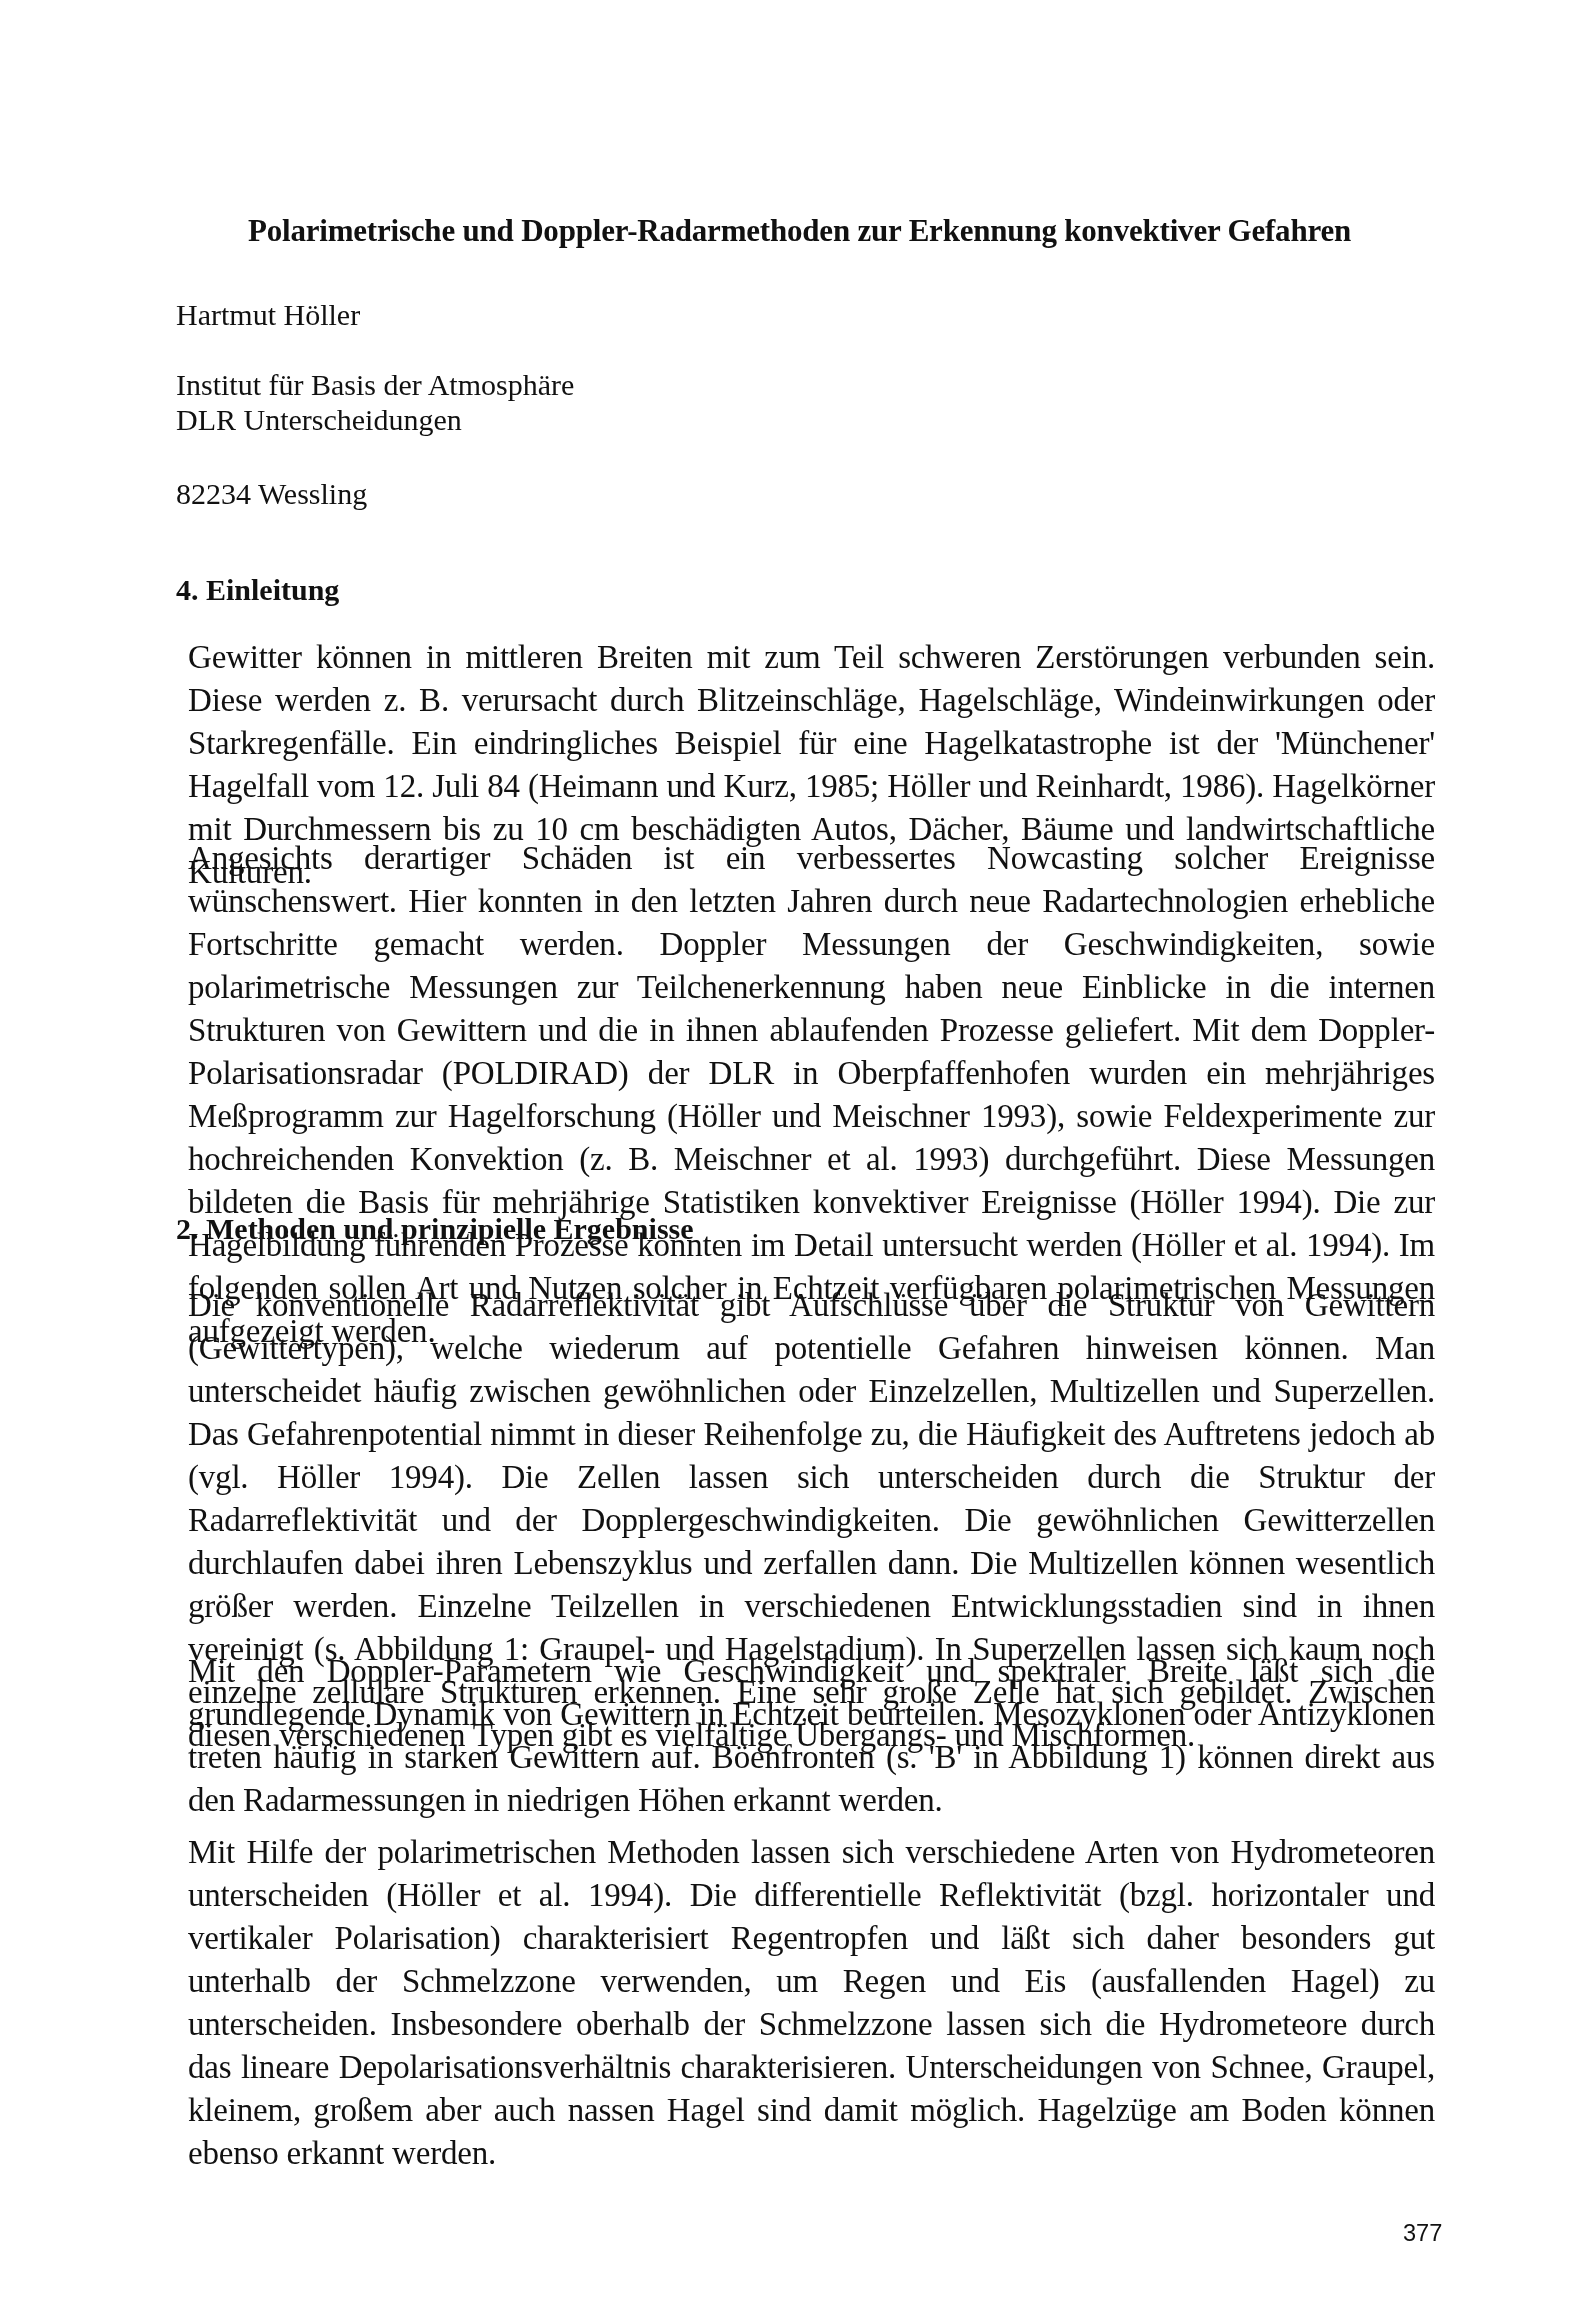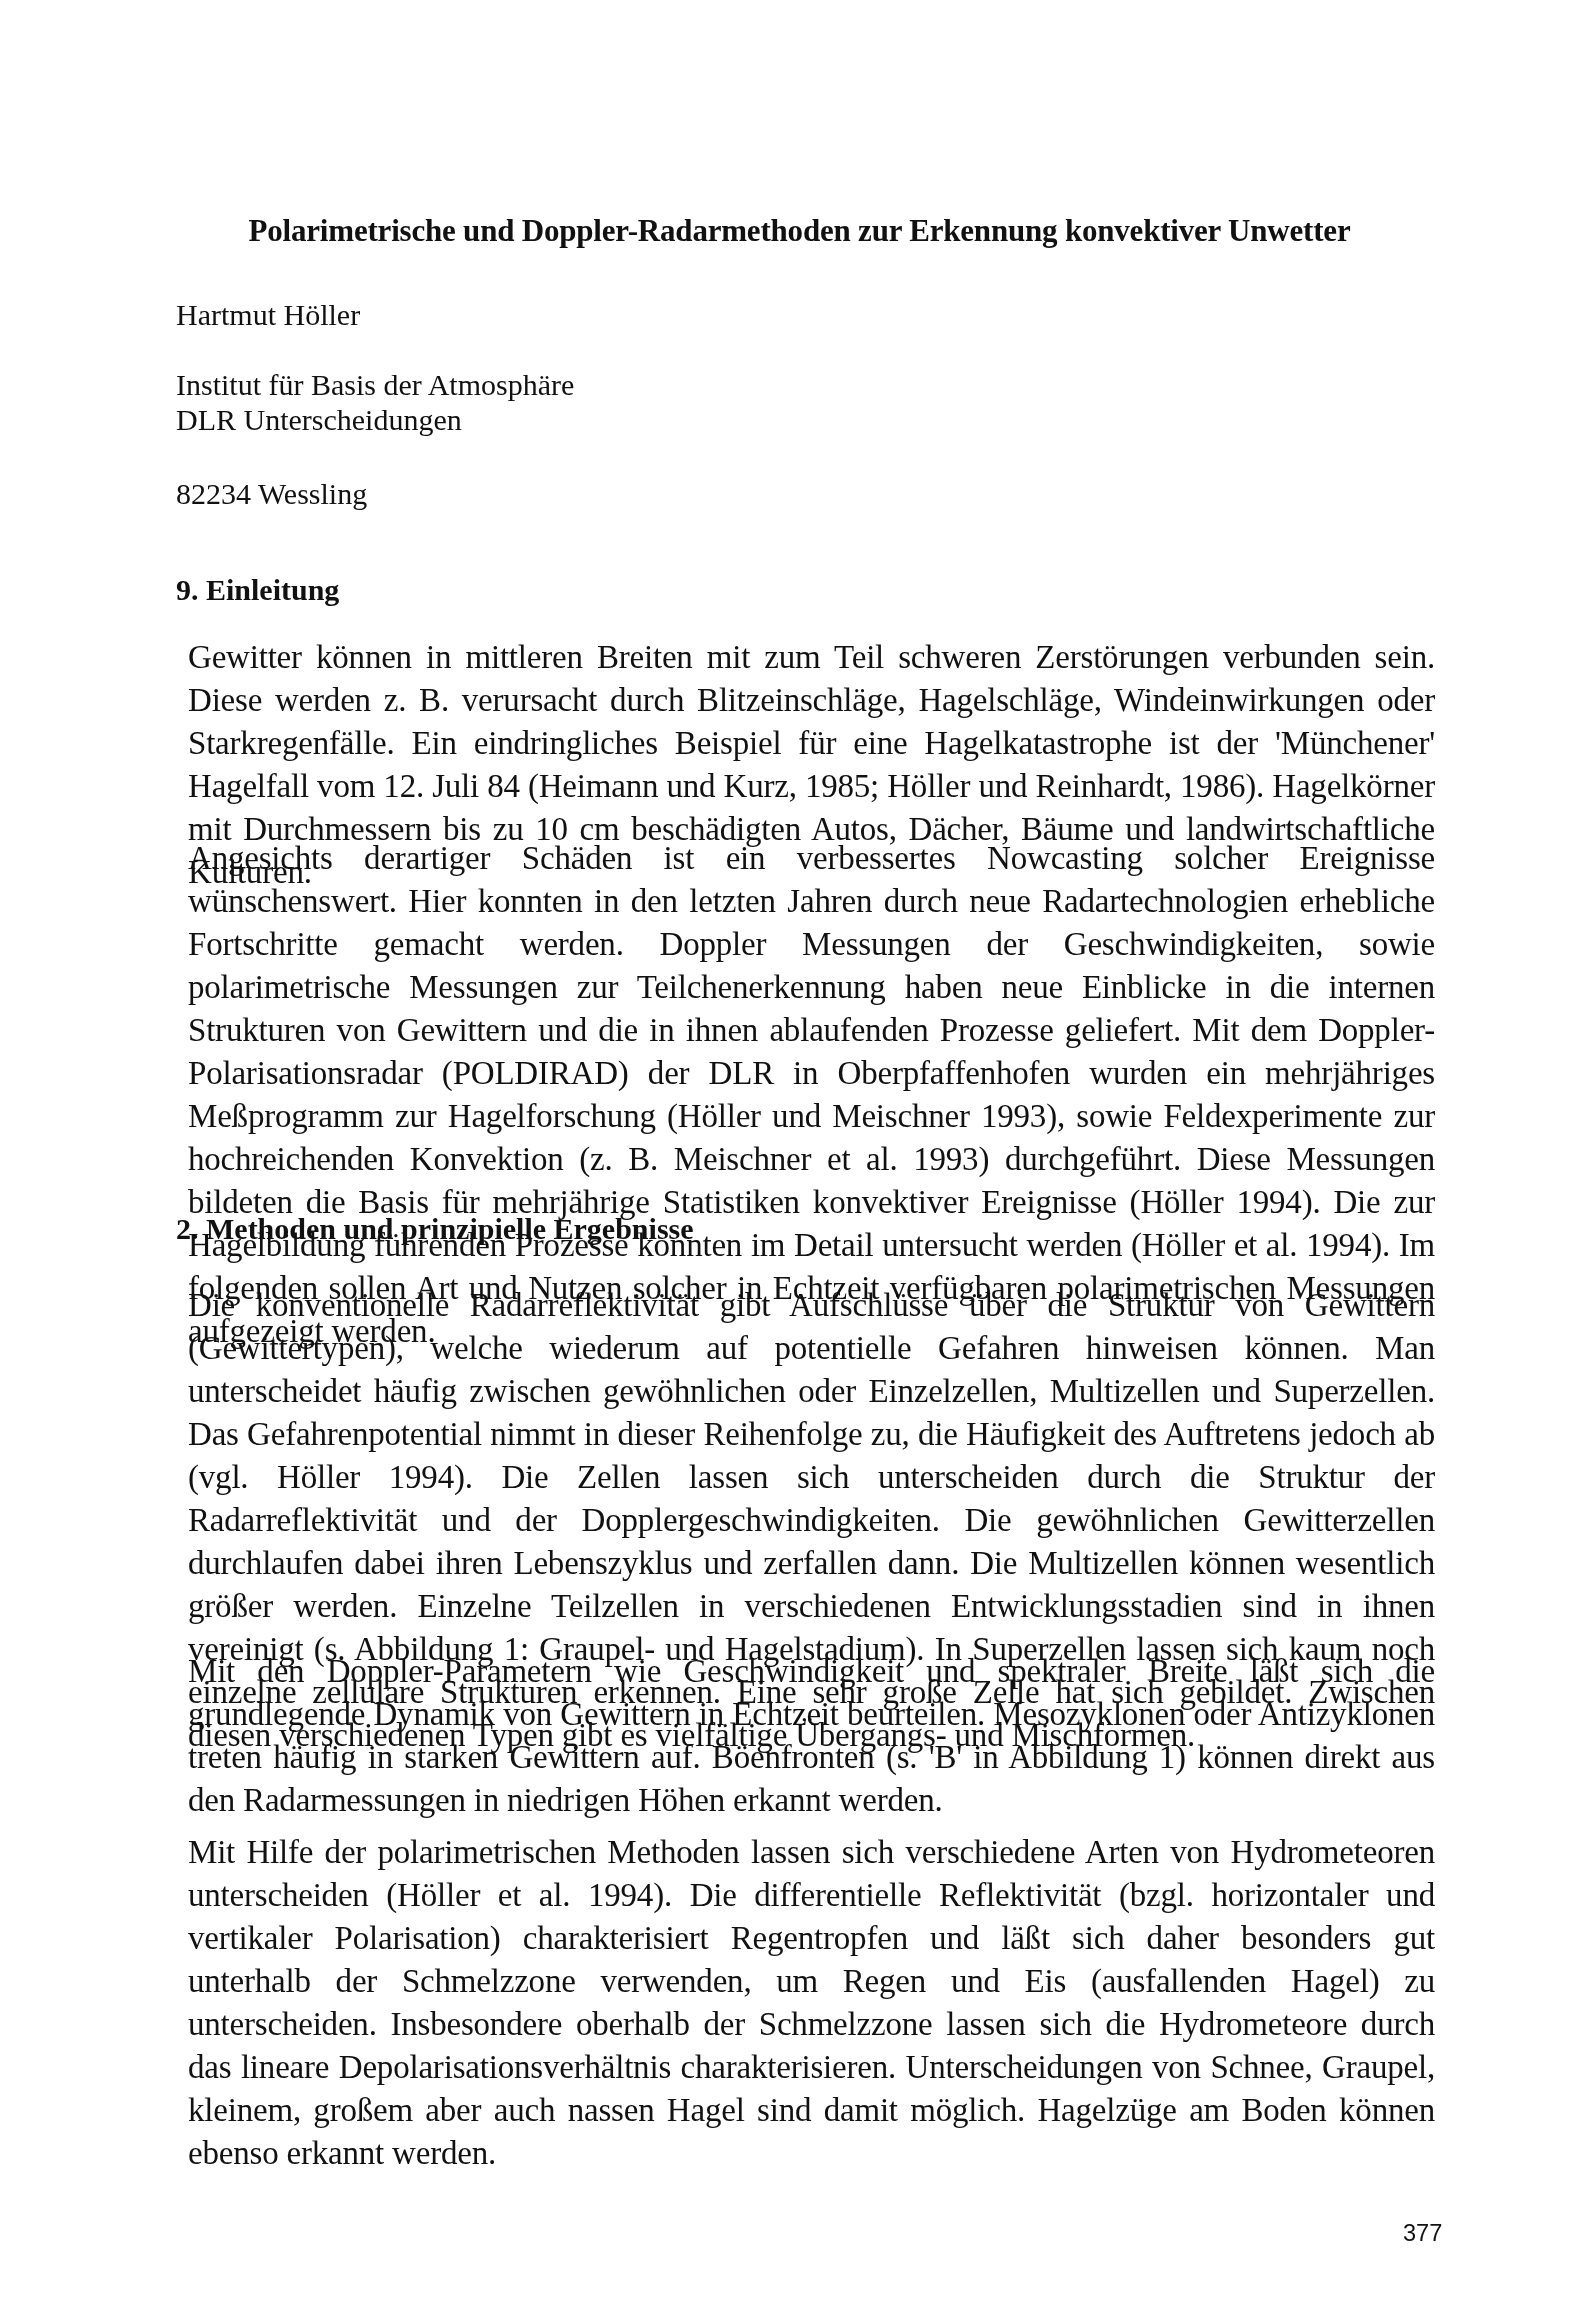--- a/index.html
+++ b/index.html
@@ -35,27 +35,27 @@
   .p5 { top: 1819px; }
   .pagenum {
     position: absolute; left: 1403px; top: 2220px;
     font-family: "Liberation Sans", "DejaVu Sans", sans-serif; font-size: 23.6px;
   }
 </style>
 </head>
 <body>
 
 <div class="page">
-  <div class="title">Polarimetrische und Doppler-Radarmethoden zur Erkennung konvektiver Unwetter</div>
+  <div class="title">Polarimetrische und Doppler-Radarmethoden zur Erkennung konvektiver Gefahren</div>
   <div class="center-line author">Hartmut Höller</div>
   <div class="center-line inst1">Institut für Basis der Atmosphäre</div>
   <div class="center-line inst2">DLR Unterscheidungen</div>
   <div class="center-line addr">82234 Wessling</div>
 
-  <h2 class="h-1">9. Einleitung</h2>
+  <h2 class="h-1">4. Einleitung</h2>
   <p class="para p1">Gewitter können in mittleren Breiten mit zum Teil schweren Zerstörungen verbunden sein. Diese werden z. B. verursacht durch Blitzeinschläge, Hagelschläge, Windeinwirkungen oder Starkregenfälle. Ein eindringliches Beispiel für eine Hagelkatastrophe ist der 'Münchener' Hagelfall vom 12. Juli 84 (Heimann und Kurz, 1985; Höller und Reinhardt, 1986). Hagelkörner mit Durchmessern bis zu 10 cm beschädigten Autos, Dächer, Bäume und landwirtschaftliche Kulturen.</p>
   <p class="para p2">Angesichts derartiger Schäden ist ein verbessertes Nowcasting solcher Ereignisse wünschenswert. Hier konnten in den letzten Jahren durch neue Radartechnologien erhebliche Fortschritte gemacht werden. Doppler Messungen der Geschwindigkeiten, sowie polarimetrische Messungen zur Teilchenerkennung haben neue Einblicke in die internen Strukturen von Gewittern und die in ihnen ablaufenden Prozesse geliefert. Mit dem Doppler-Polarisationsradar (POLDIRAD) der DLR in Oberpfaffenhofen wurden ein mehrjähriges Meßprogramm zur Hagelforschung (Höller und Meischner 1993), sowie Feldexperimente zur hochreichenden Konvektion (z. B. Meischner et al. 1993) durchgeführt. Diese Messungen bildeten die Basis für mehrjährige Statistiken konvektiver Ereignisse (Höller 1994). Die zur Hagelbildung führenden Prozesse konnten im Detail untersucht werden (Höller et al. 1994). Im folgenden sollen Art und Nutzen solcher in Echtzeit verfügbaren polarimetrischen Messungen aufgezeigt werden.</p>
 
   <h2 class="h-2">2. Methoden und prinzipielle Ergebnisse</h2>
   <p class="para p3">Die konventionelle Radarreflektivität gibt Aufschlüsse über die Struktur von Gewittern (Gewittertypen), welche wiederum auf potentielle Gefahren hinweisen können. Man unterscheidet häufig zwischen gewöhnlichen oder Einzelzellen, Multizellen und Superzellen. Das Gefahrenpotential nimmt in dieser Reihenfolge zu, die Häufigkeit des Auftretens jedoch ab (vgl. Höller 1994). Die Zellen lassen sich unterscheiden durch die Struktur der Radarreflektivität und der Dopplergeschwindigkeiten. Die gewöhnlichen Gewitterzellen durchlaufen dabei ihren Lebenszyklus und zerfallen dann. Die Multizellen können wesentlich größer werden. Einzelne Teilzellen in verschiedenen Entwicklungsstadien sind in ihnen vereinigt (s. Abbildung 1: Graupel- und Hagelstadium). In Superzellen lassen sich kaum noch einzelne zellulare Strukturen erkennen. Eine sehr große Zelle hat sich gebildet. Zwischen diesen verschiedenen Typen gibt es vielfältige Übergangs- und Mischformen.</p>
   <p class="para p4">Mit den Doppler-Parametern wie Geschwindigkeit und spektraler Breite läßt sich die grundlegende Dynamik von Gewittern in Echtzeit beurteilen. Mesozyklonen oder Antizyklonen treten häufig in starken Gewittern auf. Böenfronten (s. 'B' in Abbildung 1) können direkt aus den Radarmessungen in niedrigen Höhen erkannt werden.</p>
   <p class="para p5">Mit Hilfe der polarimetrischen Methoden lassen sich verschiedene Arten von Hydrometeoren unterscheiden (Höller et al. 1994). Die differentielle Reflektivität (bzgl. horizontaler und vertikaler Polarisation) charakterisiert Regentropfen und läßt sich daher besonders gut unterhalb der Schmelzzone verwenden, um Regen und Eis (ausfallenden Hagel) zu unterscheiden. Insbesondere oberhalb der Schmelzzone lassen sich die Hydrometeore durch das lineare Depolarisationsverhältnis charakterisieren. Unterscheidungen von Schnee, Graupel, kleinem, großem aber auch nassen Hagel sind damit möglich. Hagelzüge am Boden können ebenso erkannt werden.</p>
 </div>
 
 <div class="pagenum">377</div>

